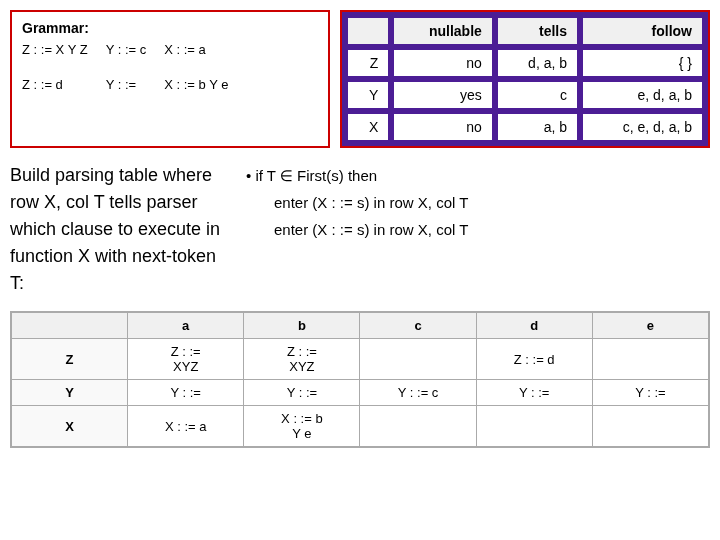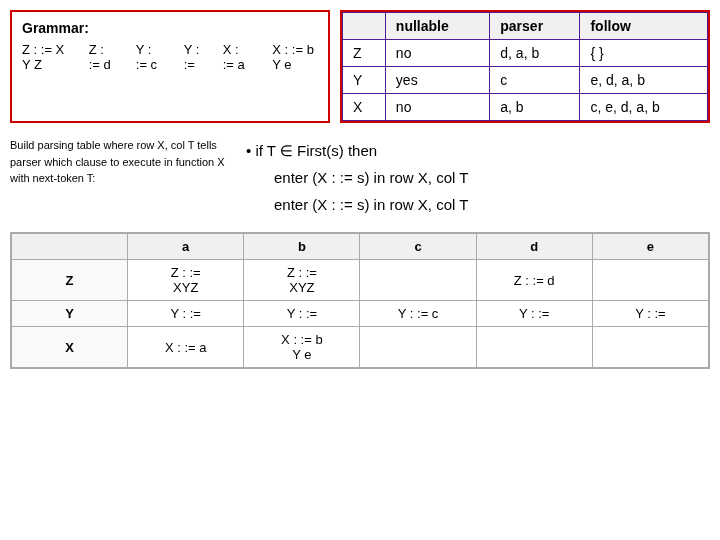--- a/index.html
+++ b/index.html
@@ -28,59 +28,59 @@
       font-weight: bold;
       margin-bottom: 6px;
     }
 
     .grammar-rules {
       display: flex;
       gap: 18px;
       font-size: 13px;
     }
 
-    .grammar-col { display: flex; gap: 20px; }
+    .grammar-col { display: flex; flex-direction: column; gap: 20px; }
 
     .computed-box {
       flex: 1;
       border: 2px solid #c00;
       padding: 0;
     }
 
     .computed-title {
       font-weight: bold;
       padding: 4px 8px;
     }
 
     .computed-table {
       width: 100%;
       border-collapse: collapse;
     }
 
     .computed-table th, .computed-table td {
-      border: 1px solid #4c1d95;
+      border: 6px solid #4c1d95;
       padding: 5px 10px;
-      text-align: left;
+      text-align: right;
     }
 
     .computed-table th {
       background: #f0f0f0;
       font-weight: bold;
     }
 
     .middle-section {
       display: flex;
       gap: 16px;
       margin-bottom: 14px;
       align-items: flex-start;
     }
 
     .build-text {
       flex: 0 0 220px;
-      font-size: 11px;
+      font-size: 18px;
       line-height: 1.5;
     }
 
     .rules-text {
       flex: 1;
       font-size: 15px;
       line-height: 1.8;
     }
     .rules-text .indent { margin-left: 28px; }
 
@@ -135,21 +135,21 @@
       </div>
     </div>
   </div>
 
   <div class="computed-box">
     <table class="computed-table">
       <thead>
         <tr>
           <th></th>
           <th>nullable</th>
-          <th>parser</th>
+          <th>tells</th>
           <th>follow</th>
         </tr>
       </thead>
       <tbody>
         <tr>
           <td>Z</td>
           <td>no</td>
           <td>d, a, b</td>
           <td>{ }</td>
         </tr>

